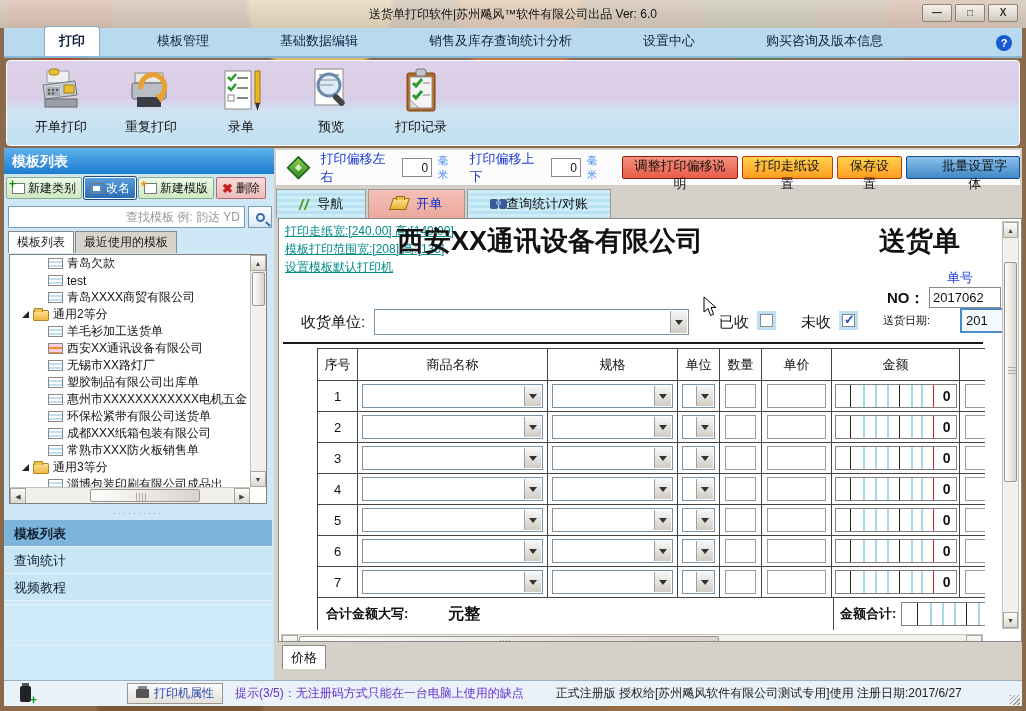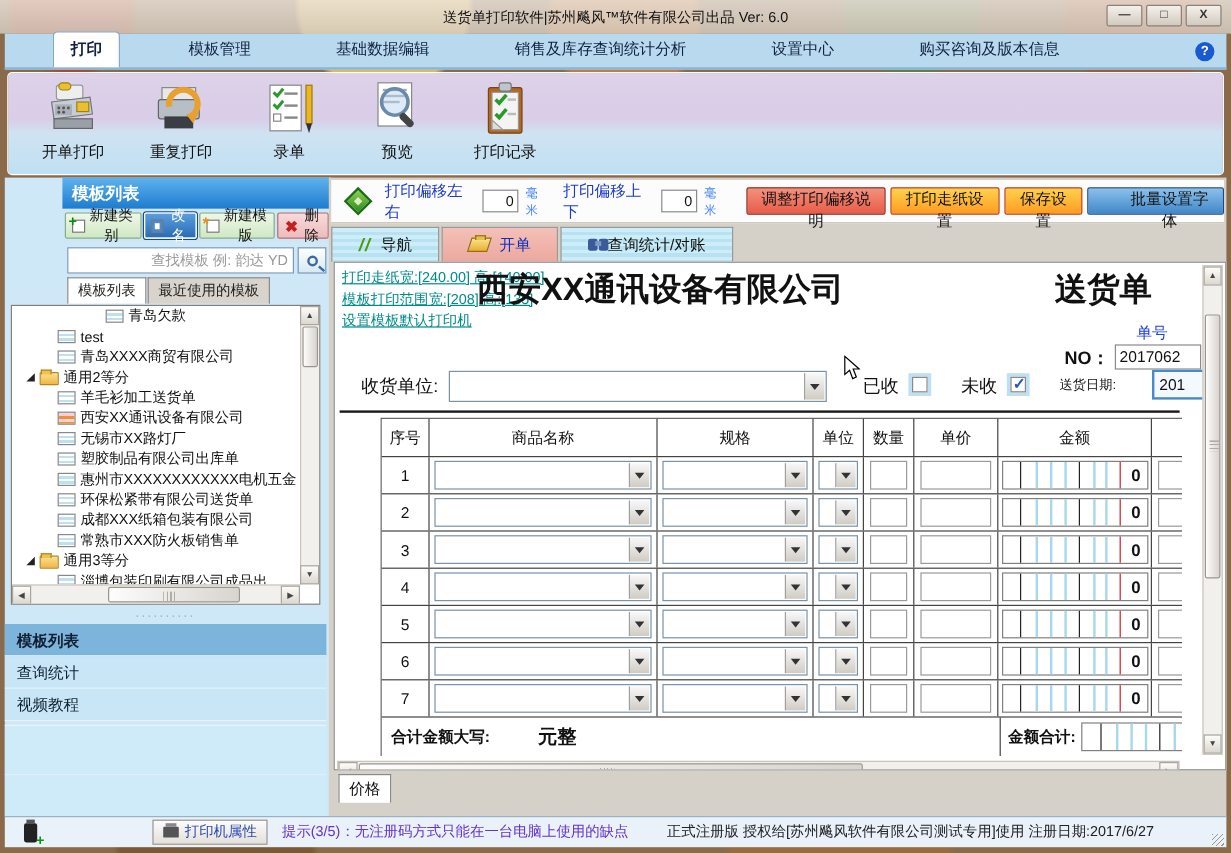--- a/index.html
+++ b/index.html
@@ -25,21 +25,21 @@
   .menu-item{font-size:13px;color:#102040;padding:5px 14px 6px 14px;}
   .menu-item.active{background:#fff;border:1px solid #8aa8c0;border-bottom:none;border-radius:4px 4px 0 0;margin-left:40px;font-weight:bold;}
   .help-badge{position:absolute;right:10px;top:7px;width:16px;height:16px;border-radius:50%;background:#1a5ad0;color:#fff;font-size:11px;font-weight:bold;text-align:center;line-height:16px;}
   
   .toolbar{left:6px;top:60px;width:1014px;height:86px;border:1px solid #fff;border-radius:4px;
     background:linear-gradient(180deg,#ded2ea 0%,#d9cde7 45%,#cfe3f2 60%,#bfe0f2 100%);display:flex;align-items:flex-start;padding:6px 0 0 16px;gap:14px;}
   .tb-btn{width:76px;display:flex;flex-direction:column;align-items:center;gap:2px;background:transparent;border:none;}
   .tb-btn svg{width:48px;height:46px;}
   .tb-label{font-size:13px;color:#111;}
   
-  .sidebar{left:4px;top:148px;width:272px;height:532px;background:#cfe8f8;padding-left:48px;}
+  .sidebar{left:4px;top:148px;width:272px;height:532px;background:#cfe8f8;}
   .sb-header{height:26px;background:linear-gradient(180deg,#5fb2ec,#1d7cd0);color:#fff;font-size:14px;font-weight:bold;line-height:26px;padding-left:8px;}
   .sb-actions{height:28px;display:flex;align-items:center;gap:2px;padding:2px 2px;background:#cfe6f6;}
   .sb-act{height:22px;display:flex;align-items:center;gap:3px;font-size:12px;padding:0 5px;border-radius:2px;border:1px solid #888;}
   .sb-act.green{background:linear-gradient(180deg,#eef8e8,#cfe8c2);border-color:#86ae86;color:#111;}
   .sb-act.blue{background:linear-gradient(180deg,#5a9ede,#2a6cb4);border-color:#fff;color:#fff;box-shadow:0 0 0 1px #1a4c84;}
   .sb-act.red{background:linear-gradient(180deg,#f8dada,#eebcbc);border-color:#b86868;color:#111;}
   .chip{width:13px;height:11px;border:1px solid #777;background:#fff;position:relative;display:inline-block;}
   .chip.plus::after{content:"+";position:absolute;left:-4px;top:-7px;color:#0a8a0a;font-weight:bold;font-size:12px;}
   .chip.rename{background:#4a8ace;}
   .chip.rename::after{content:"";position:absolute;inset:2px;background:#fff;}
@@ -274,21 +274,21 @@
     <div class="search-btn">
         <span class="mag"></span>
       </div>
   </div>
   <div class="sb-tabs" id="sb-tabs">
       <div class="sb-tab active">模板列表</div>
       <div class="sb-tab">最近使用的模板</div>
     </div>
   <div class="tree">
     <div class="tree-rows" id="tree-rows">
-        <div class="tree-row" style="padding-left: 38px; margin-left: 40px;">
+        <div class="tree-row" style="padding-left: 38px;">
           <span class="doc-ic"></span>
           <span>青岛欠款</span>
         </div>
         <div class="tree-row" style="padding-left: 38px;">
           <span class="doc-ic"></span>
           <span>test</span>
         </div>
         <div class="tree-row" style="padding-left: 38px;">
           <span class="doc-ic"></span>
           <span>青岛XXXX商贸有限公司</span>

